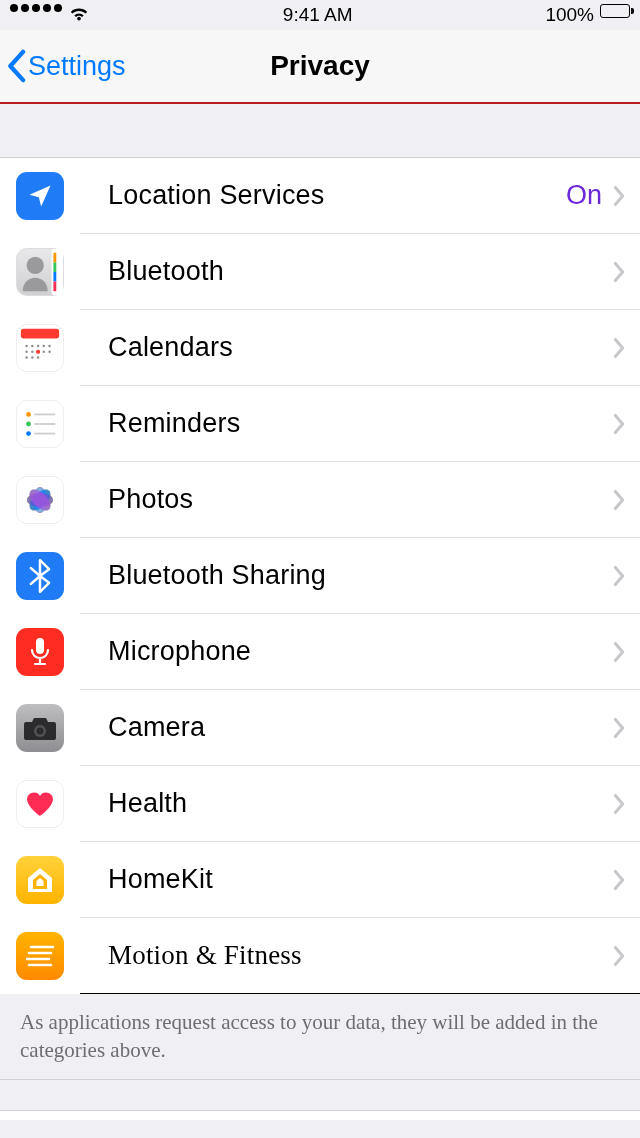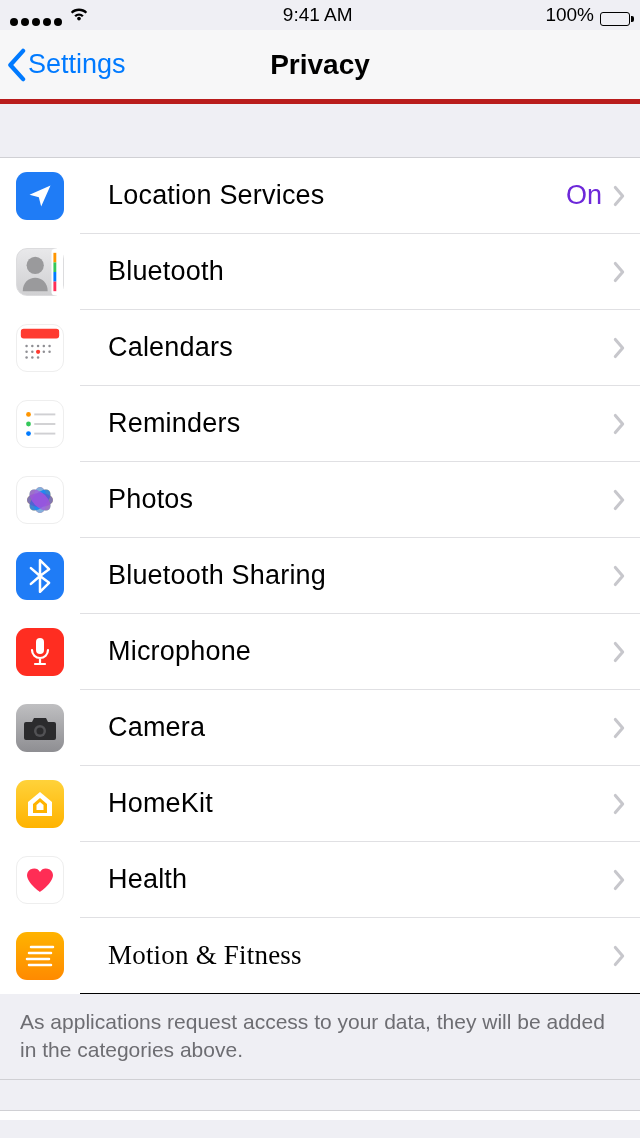--- a/index.html
+++ b/index.html
@@ -1,39 +1,39 @@
 <!DOCTYPE html>
 <html><head>
 <meta charset="utf-8">
 <style>
   * { box-sizing: border-box; margin: 0; padding: 0; }
   html, body { width: 640px; height: 1138px; font-family: -apple-system, "Helvetica Neue", Helvetica, Arial, sans-serif; background: #efeff4; color: #000; overflow: hidden; }
   .status-bar { height: 30px; display: flex; align-items: center; justify-content: space-between; padding: 0 10px; font-size: 19px; font-weight: 500; gap: 36px; }
-  .status-left, .status-right { display: flex; align-items: flex-end; gap: 6px; }
+  .status-left, .status-right { display: flex; align-items: flex-start; gap: 6px; }
   .dots { display:flex; gap:3px; }
   .dot { width:8px; height:8px; border-radius:50%; background:#000; }
   .wifi-icon { display:inline-block; }
   .battery { display:flex; align-items:center; gap:4px; }
   .battery-body { width:30px; height:14px; border:1.5px solid #000; border-radius:3px; position:relative; }
   .battery-body::after { content:""; position:absolute; right:-5px; top:3px; width:3px; height:6px; background:#000; border-radius:0 2px 2px 0; }
   .battery-fill { background:#000; width:100%; height:100%; border-radius:1px; }
-  .nav-bar { height: 74px; display:flex; align-items:center; justify-content:center; position:relative; border-bottom:5px solid #b91c1c; background:#f7f7f8; }
+  .nav-bar { height: 74px; display:flex; align-items:center; justify-content:center; position:relative; border-bottom:2px solid #b91c1c; background:#f7f7f8; }
   .nav-title { font-size: 28px; font-weight: 600; }
   .nav-back { position:absolute; left:6px; top:0; bottom:0; display:flex; align-items:center; color:#007aff; font-size:27px; cursor:pointer; }
   .nav-back svg { margin-right:2px; }
   .spacer { height: 54px; border-bottom:1px solid #d0d0d4; }
   .list { background:#fff; }
   .row { display:flex; align-items:center; height:76px; padding-left:16px; cursor:pointer; }
   .row-icon { width:48px; height:48px; border-radius:11px; flex-shrink:0; display:flex; align-items:center; justify-content:center; }
   .row-body { flex:1; display:flex; align-items:center; height:100%; margin-left:16px; padding-right:14px; border-bottom:1px solid #e0e0e3; }
   .row:last-child .row-body { border-bottom:1px solid #000000;font-family:Liberation Serif, serif; }
   .row-label { flex:1; font-size:27px; letter-spacing:0.2px;margin-left:28px; }
   .row-value { font-size:27px; color:#6d28d9; margin-right:10px; }
   .chevron { color:#c7c7cc; }
-  .footer { padding:14px 20px; font-size:21px; color:#6d6d72; line-height:1.35; border-bottom:1px solid #d0d0d4; }
+  .footer { padding:14px 20px; font-size:21px; color:#6d6d72; line-height:1.35; border-bottom:1px solid #d0d0d4;font-family:Liberation Serif, serif; }
   
   .ic-location { background:#1f7cf6; }
   .ic-contacts { background:linear-gradient(#e8e8ea,#d0d0d2); border:1px solid #dcdcde; }
   .ic-calendars { background:#fff; border:1px solid #eee; }
   .ic-reminders { background:#fff; border:1px solid #eee; }
   .ic-photos { background:#fff; border:1px solid #eee; }
   .ic-bluetooth { background:#1f7cf6; }
   .ic-microphone { background:#ff2d21; }
   .ic-camera { background:linear-gradient(#bfbfc1,#8e8e92); }
   .ic-health { background:#fff; border:1px solid #eee; }
@@ -227,43 +227,43 @@
     </div>
     <div class="row-body">
       <div class="row-label">Camera</div>
       <svg class="chevron" width="14" height="22" viewBox="0 0 10 18">
           <path d="M2 2l6 7-6 7" stroke="#c7c7cc" stroke-width="2.5" fill="none" stroke-linecap="round" stroke-linejoin="round"></path>
         </svg>
     </div>
   </div>
 
   <div class="row">
+    <div class="row-icon ic-health">
+      <svg width="30" height="28" viewBox="0 0 30 28">
+          <path d="M15 26S2 17 2 9a7 7 0 0113-3 7 7 0 0113 3c0 8-13 17-13 17z" fill="#ff2d55"></path>
+        </svg>
+    </div>
+    <div class="row-body">
+      <div class="row-label">Health</div>
+      <svg class="chevron" width="14" height="22" viewBox="0 0 10 18">
+          <path d="M2 2l6 7-6 7" stroke="#c7c7cc" stroke-width="2.5" fill="none" stroke-linecap="round" stroke-linejoin="round"></path>
+        </svg>
+    </div>
+  </div>
+
+  <div class="row">
     <div class="row-icon ic-homekit">
       <svg width="32" height="32" viewBox="0 0 32 32">
           <path d="M16 4L4 14v14h24V14L16 4z" fill="#fff"></path>
           <path d="M16 10l-7 6v9h14v-9l-7-6z" fill="#ffb300"></path>
           <path d="M16 14l-3.5 3v5h7v-5L16 14z" fill="#fff"></path>
         </svg>
     </div>
     <div class="row-body">
       <div class="row-label">HomeKit</div>
-      <svg class="chevron" width="14" height="22" viewBox="0 0 10 18">
-          <path d="M2 2l6 7-6 7" stroke="#c7c7cc" stroke-width="2.5" fill="none" stroke-linecap="round" stroke-linejoin="round"></path>
-        </svg>
-    </div>
-  </div>
-
-  <div class="row">
-    <div class="row-icon ic-health">
-      <svg width="30" height="28" viewBox="0 0 30 28">
-          <path d="M15 26S2 17 2 9a7 7 0 0113-3 7 7 0 0113 3c0 8-13 17-13 17z" fill="#ff2d55"></path>
-        </svg>
-    </div>
-    <div class="row-body">
-      <div class="row-label">Health</div>
       <svg class="chevron" width="14" height="22" viewBox="0 0 10 18">
           <path d="M2 2l6 7-6 7" stroke="#c7c7cc" stroke-width="2.5" fill="none" stroke-linecap="round" stroke-linejoin="round"></path>
         </svg>
     </div>
   </div>
 
   <div class="row">
     <div class="row-icon ic-motion">
       <svg width="34" height="34" viewBox="0 0 34 34">
           <g stroke="#fff" stroke-width="2.5" stroke-linecap="round" fill="none">

